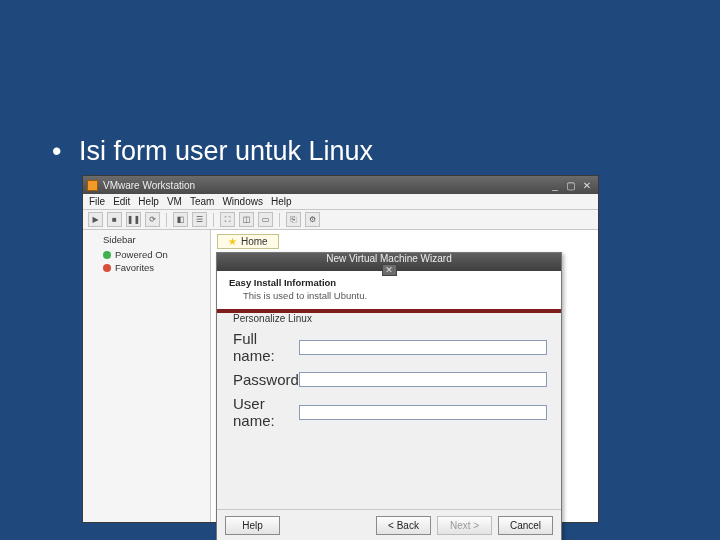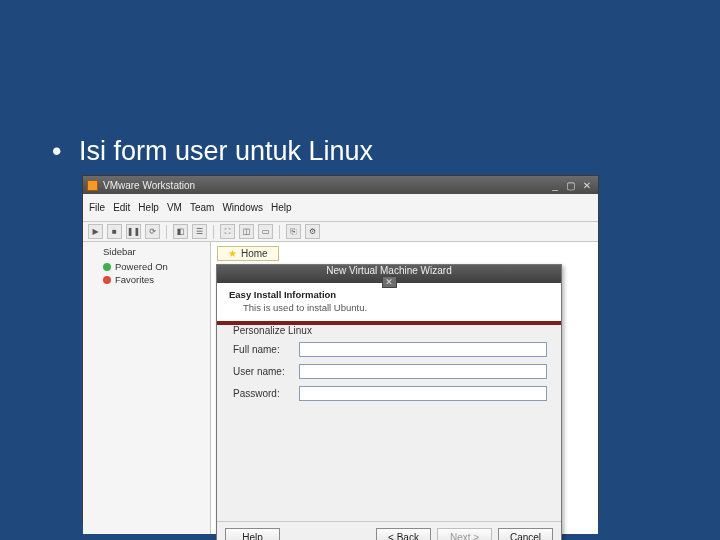--- a/index.html
+++ b/index.html
@@ -38,21 +38,21 @@
   }
   .titlebar .title-text { flex:1; }
   .winctrl { display:flex; gap:2px; }
   .winctrl span {
     width:14px;height:12px; display:inline-flex; align-items:center; justify-content:center;
     color:#ddd; cursor:default;
   }
   
   .menubar {
     display:flex; gap:8px;
-    height:28px; background:#f4f4f4;
+    height:16px; background:#f4f4f4;
     padding:0 6px; align-items:center;
     border-bottom:1px solid #c8c8c8;
     font-size:10px; color:#222;
   }
   
   .toolbar {
     display:flex; gap:4px; align-items:center;
     height:20px; background:#f4f4f4;
     padding:0 5px;
     border-bottom:1px solid #c8c8c8;
@@ -111,21 +111,21 @@
     font-size:9.5px; color:#222;
   }
   .wiz-head .h1 { font-weight:bold; margin-bottom:2px;}
   .wiz-head .h2 { color:#555; padding-left:14px; }
   .wiz-body {
     padding:0 14px 4px 16px;
     font-size:10px; color:#222;
   }
   .wiz-body .section { margin-bottom:6px; color:#333; }
   .form-row { display:flex; align-items:center; margin-bottom:7px; }
-  .form-row label { width:66px; font-size:10px; color:#333; }
+  .form-row label { width:66px; font-size:15px; color:#333; }
   .form-row input {
     flex:1; height:15px;
     border:1px solid #8a9bb5;
     background:#fff;
     font-size:10px; padding:0 3px;
   }
   .wiz-footer {
     position:absolute; left:0; right:0; bottom:0;
     height:32px; border-top:1px solid #c8c8c8;
     background:#f0f0f0;
@@ -218,26 +218,26 @@
           <div class="h2">This is used to install Ubuntu.</div>
         </div>
         <div class="wiz-body">
           <div class="section">Personalize Linux</div>
 
           <div class="form-row">
             <label>Full name:</label>
             <input type="text" value="" style="">
           </div>
           <div class="form-row">
+            <label>Password:</label>
+            <input type="password" value="" style="">
+          </div>
+          <div class="form-row">
             <label>User name:</label>
             <input type="text" value="" style="">
-          </div>
-          <div class="form-row">
-            <label>Password:</label>
-            <input type="password" value="" style="">
           </div>
         </div>
         <div class="wiz-footer">
           <div class="btn">Help</div>
           <div class="spacer"></div>
           <div class="btn">&lt; Back</div>
           <div class="btn disabled">Next &gt;</div>
           <div class="btn">Cancel</div>
         </div>
       </div>

